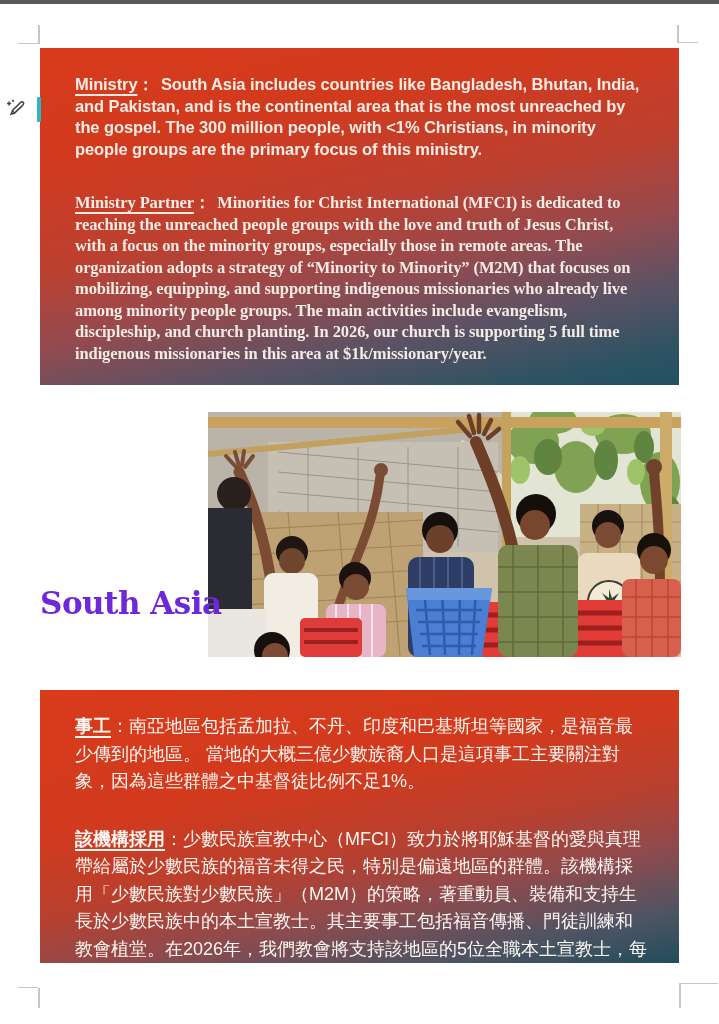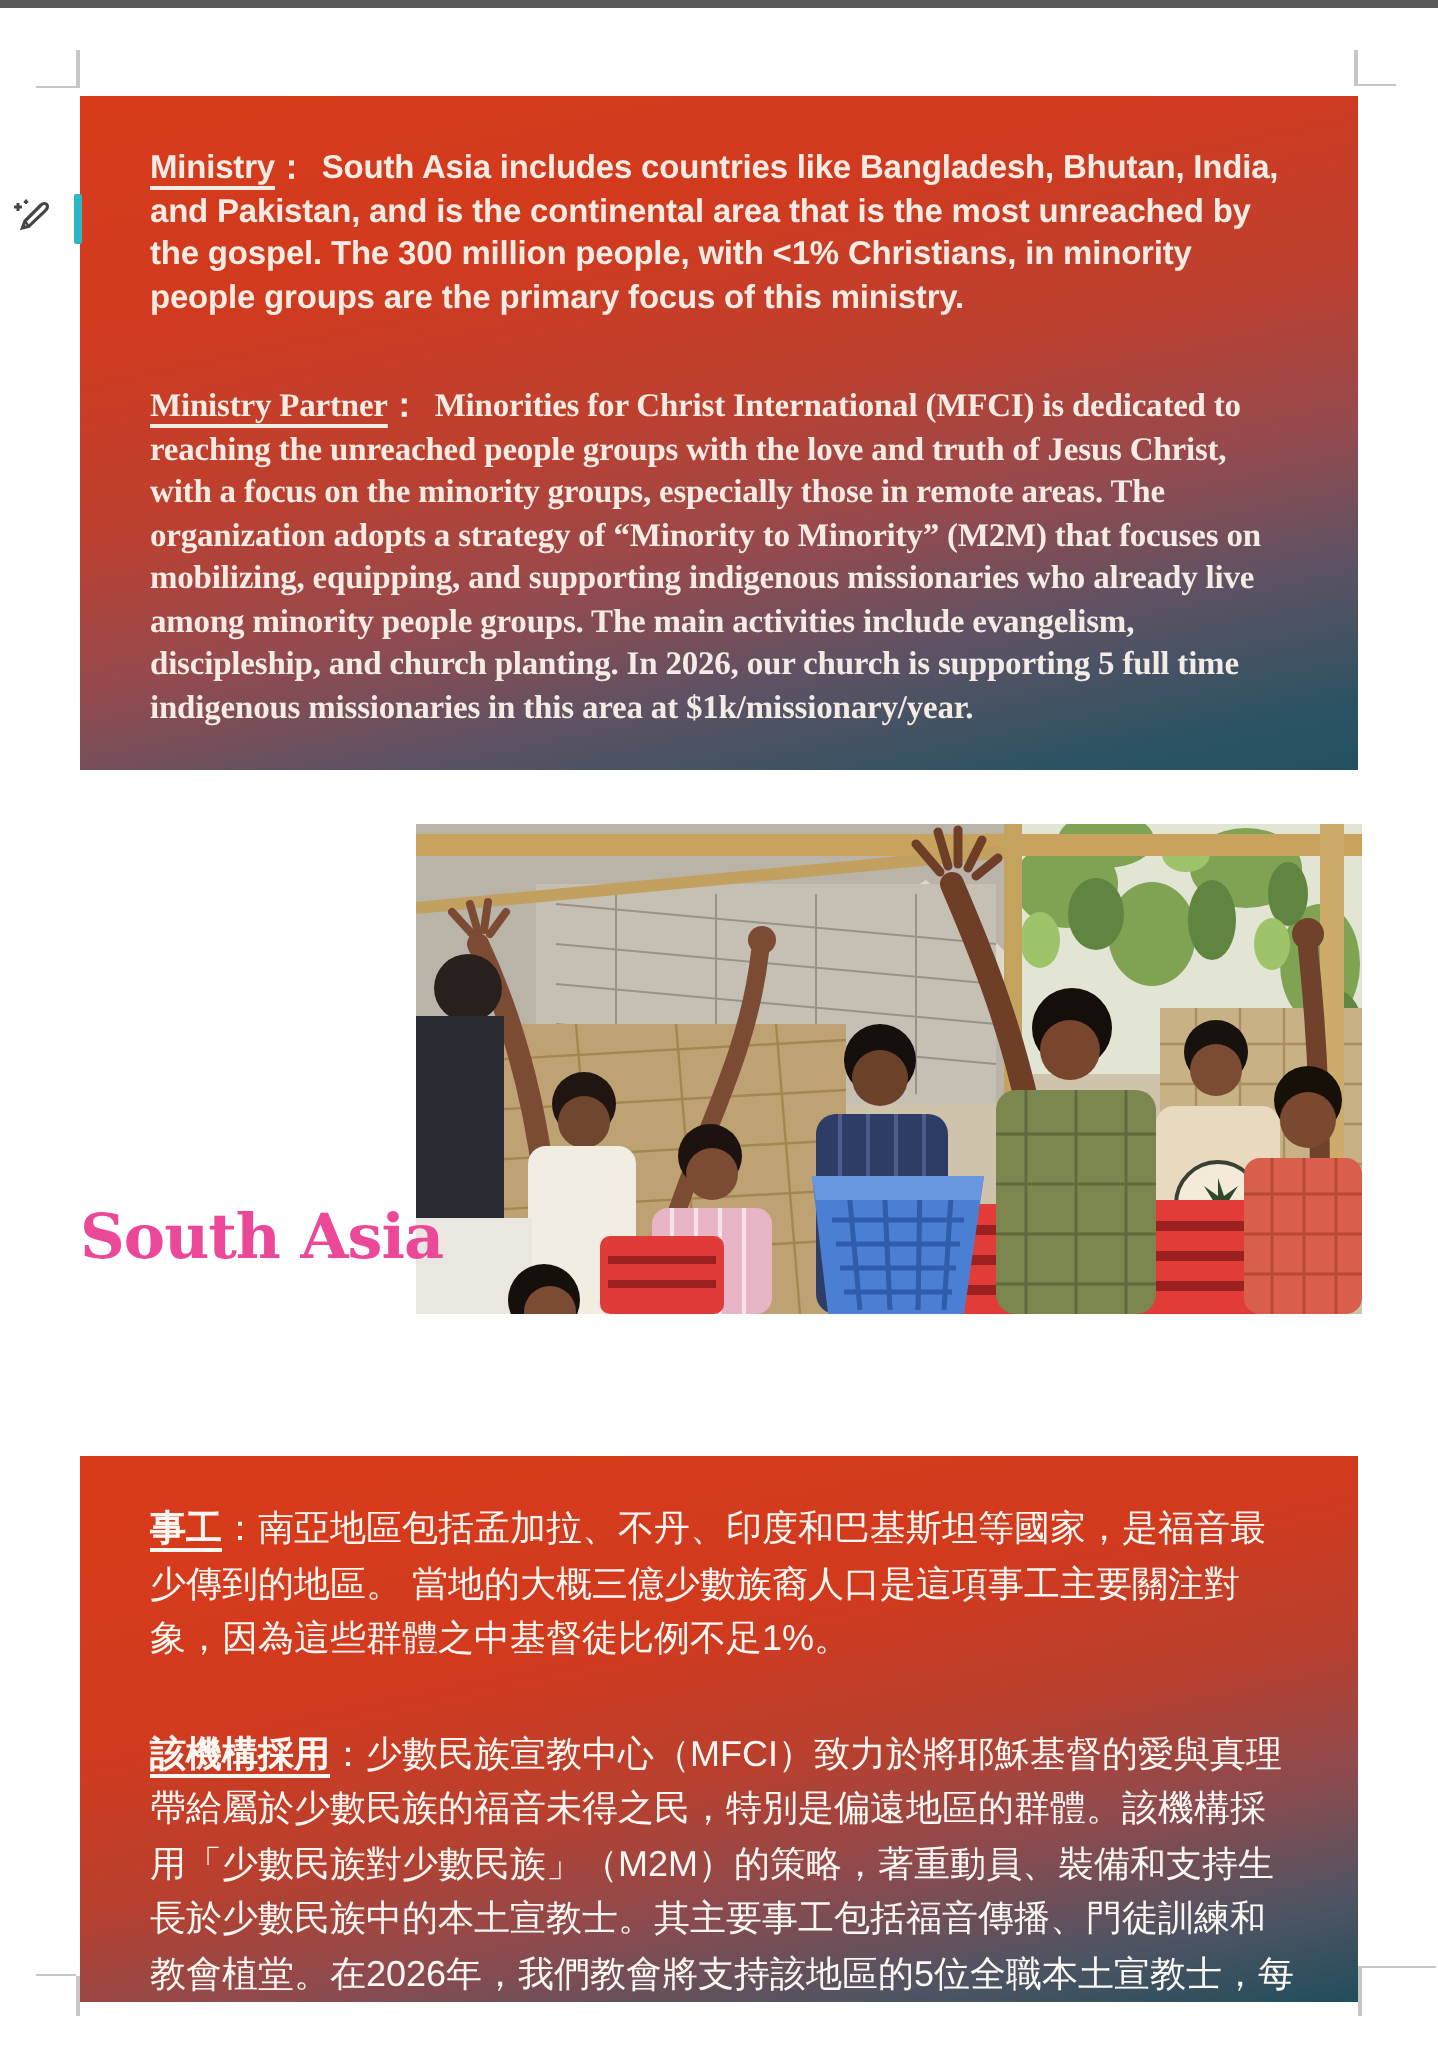--- a/index.html
+++ b/index.html
@@ -39,21 +39,21 @@
     position: absolute; left: 40px; width: 639px;
     overflow: hidden; z-index: 2;
   }
   .box-top {
     top: 48px; height: 337px;
     background: linear-gradient(168deg, #d73b1b 0%, #d23a1e 24%, #bc4030 47%,
                 #964a4e 63%, #5c5264 78%, #2b5363 93%, #235060 100%);
     padding: 26px 34px 0 35px;
   }
   .box-bottom {
-    top: 728px; height: 273px;
+    top: 690px; height: 273px;
     background: linear-gradient(168deg, #d83b1a 0%, #d23a1e 36%, #b8402f 56%,
                 #8f4a4d 71%, #4f5463 87%, #214d5c 100%);
     padding: 23px 30px 0 35px;
   }
   .en-para {
     color: #f3ece4;
     font-size: 16.5px;
     font-weight: 700;
     line-height: 21.5px;
     letter-spacing: -0.1px;
@@ -74,26 +74,26 @@
   .zh-para .para-label { font-weight: 700; }
   .en-colon { padding-right: 7px; }
 
   .photo-frame {
     position: absolute; left: 208px; top: 412px;
     width: 473px; height: 245px; overflow: hidden; z-index: 3;
   }
   .photo-frame svg { display: block; }
 
   .doc-heading {
-    position: absolute; left: 40px; top: 600px; z-index: 4;
+    position: absolute; left: 40px; top: 584px; z-index: 4;
     font-family: "DejaVu Serif", "Liberation Serif", serif;
     font-weight: 700;
     font-size: 31px;
     line-height: 39px;
-    color: #ec4899;
+    color: #6d28d9;
     letter-spacing: -0.5px;
     white-space: nowrap;
   }
 </style>
 </head>
 <body>
 
 <div class="page">
 
   <div class="top-window-bar"></div>

